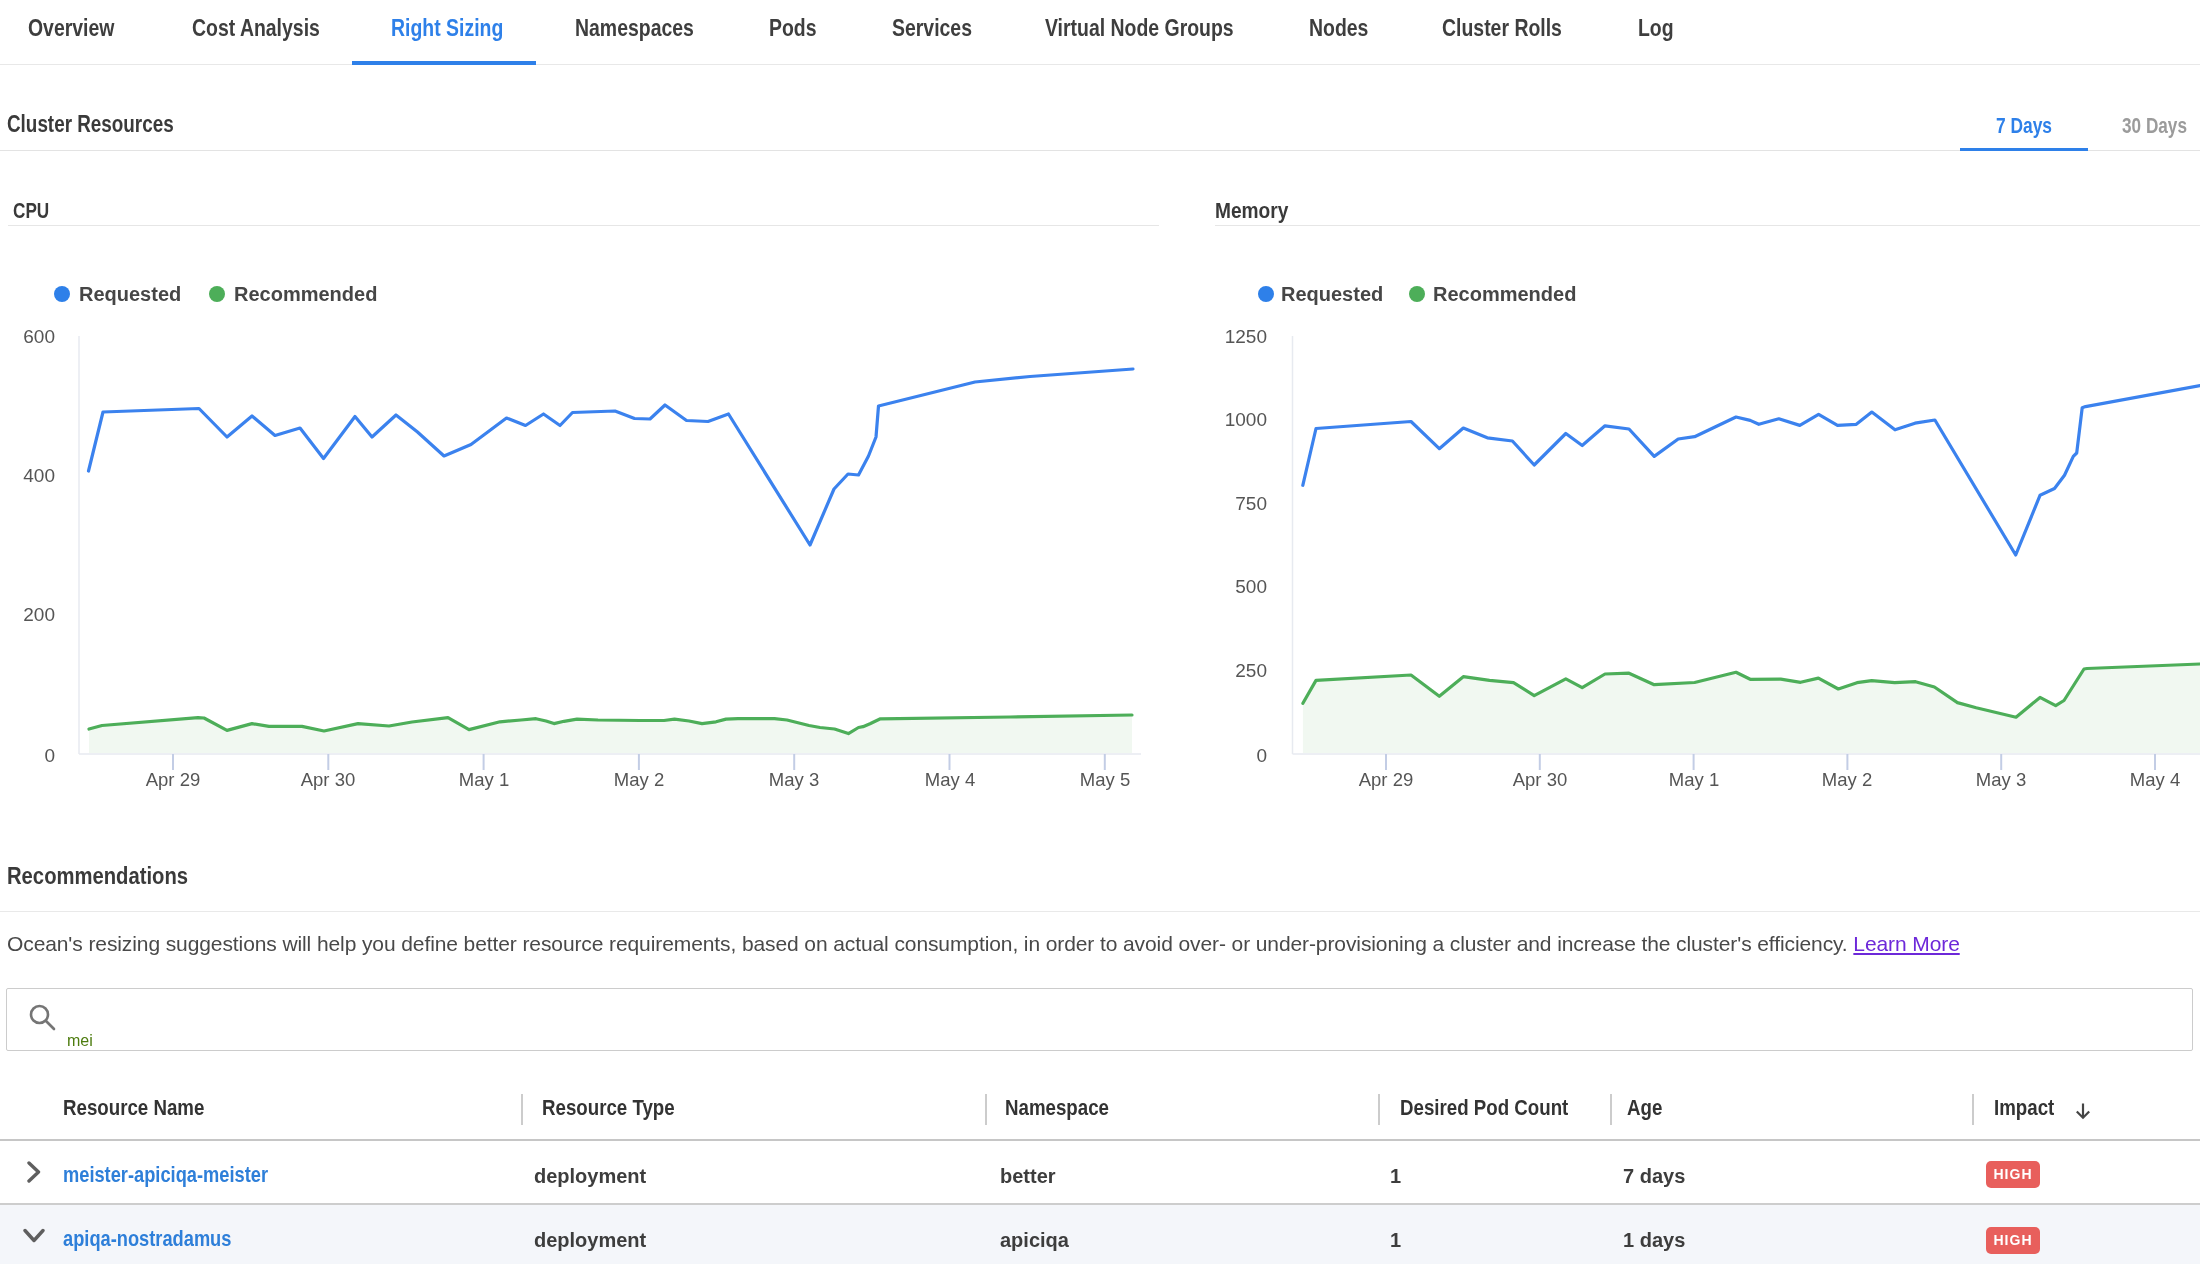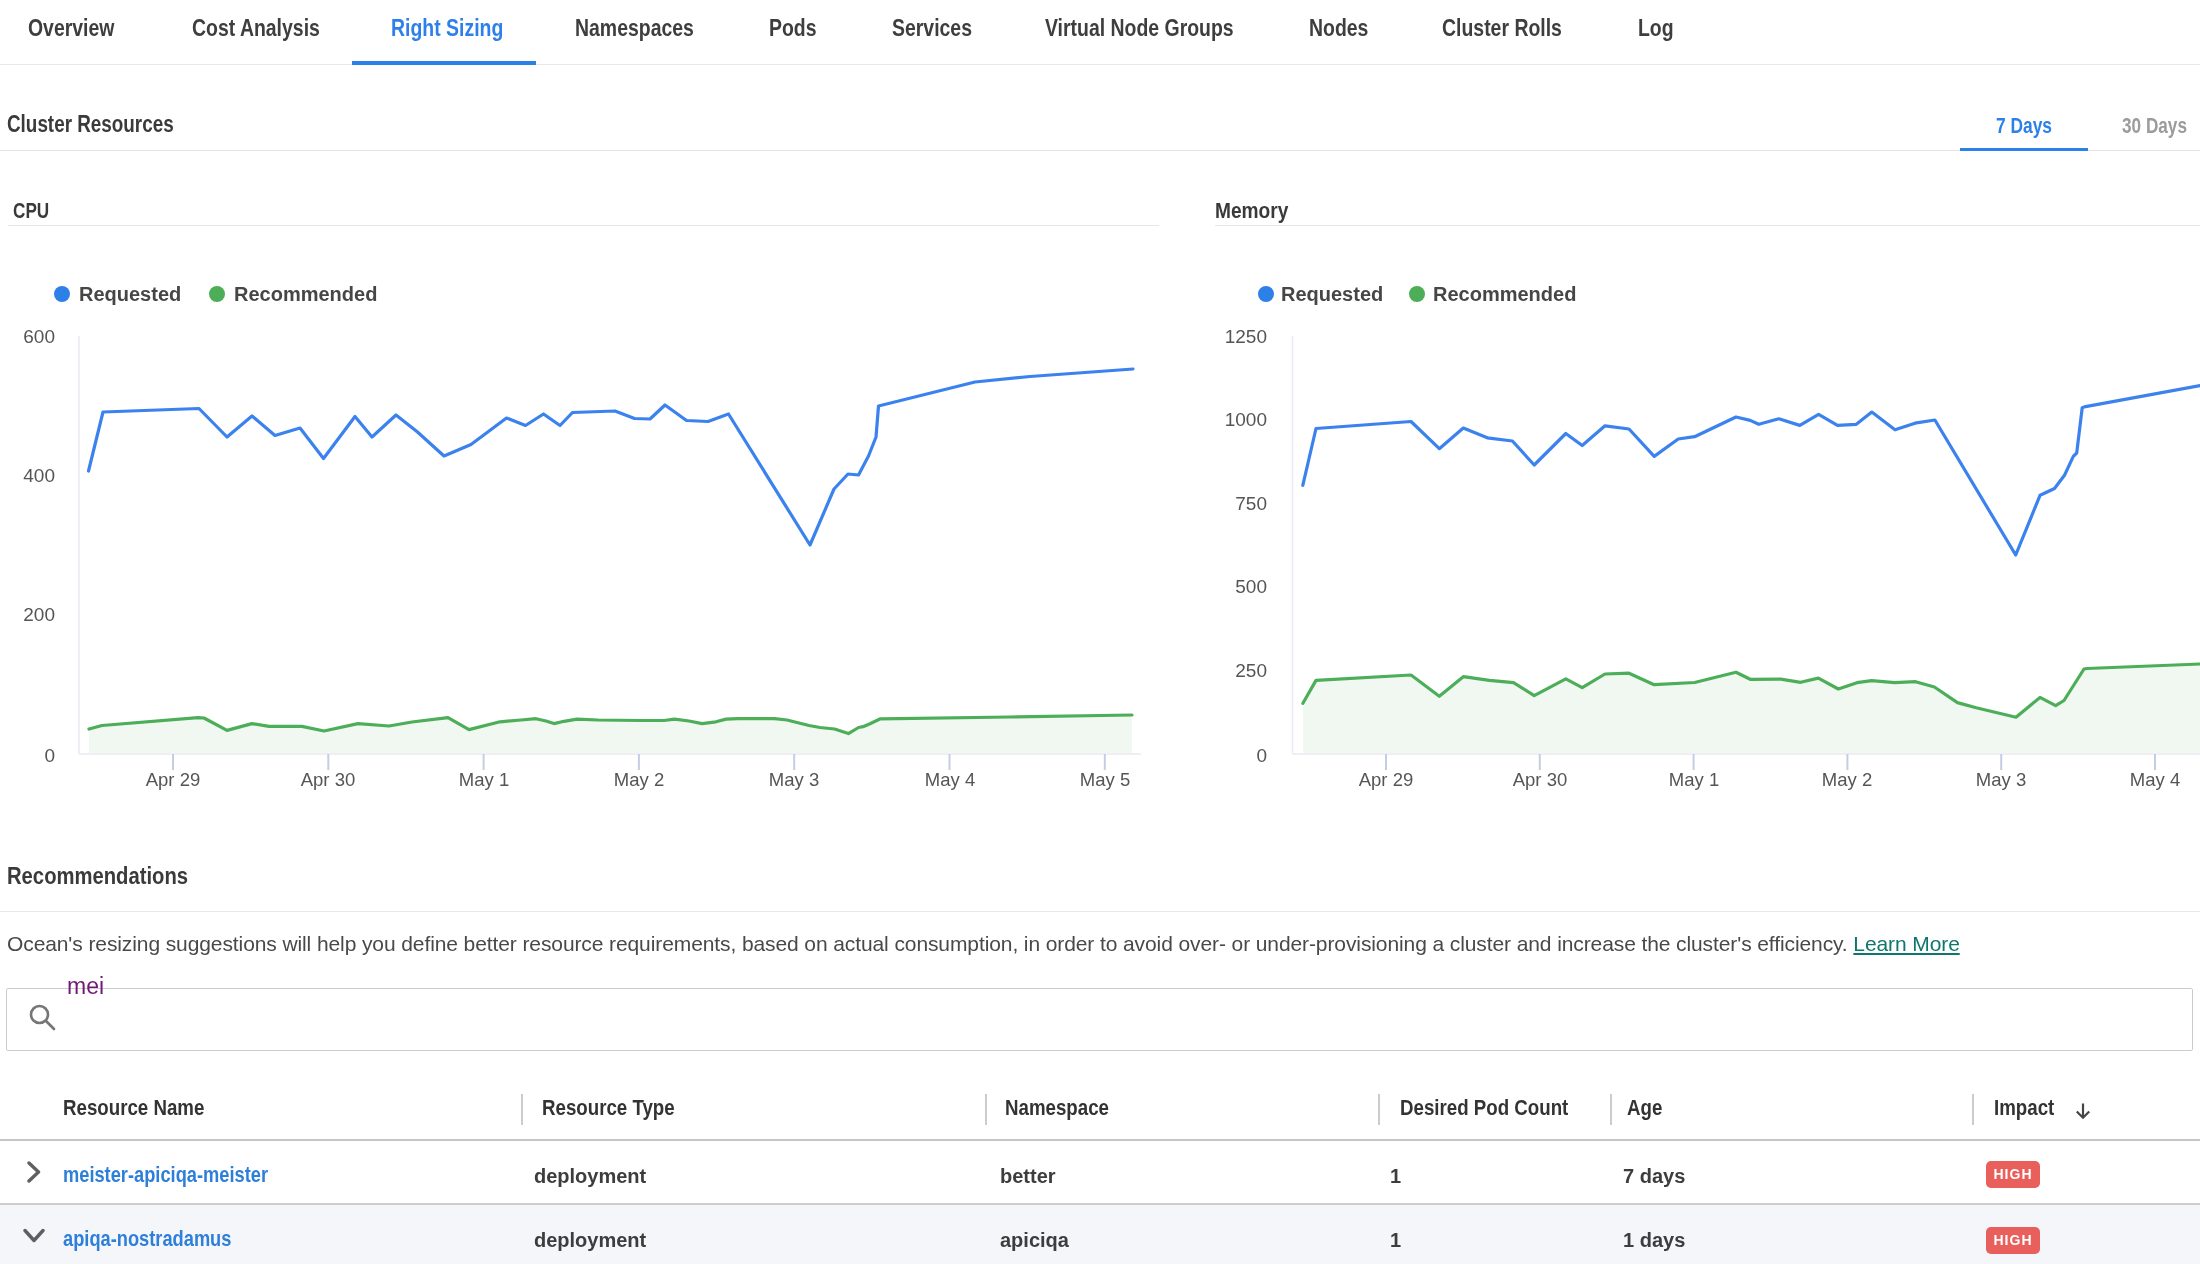--- a/index.html
+++ b/index.html
@@ -114,28 +114,28 @@
     </g>
 
     <path fill="#f1f8f1" stroke="none" d="M1302.9,703.3 L1316,680.4 L1411,675 L1439.3,696.3 L1463.3,676.7 L1489.5,680.4 L1513.5,682.6 L1534.2,695.6 L1565.8,678.8 L1582.2,687.6 L1605,674 L1629,673.2 L1654.2,684.7 L1694.6,682.5 L1736,672.3 L1750.2,679.3 L1780.8,679.2 L1800.6,682.3 L1818.4,678.1 L1838.3,689 L1857,682.7 L1871.7,680.6 L1894.7,682.7 L1915.6,681.7 L1934.4,687 L1957.4,702.6 L1976.2,707.8 L2016,717.2 L2040,697.4 L2055.7,705.7 L2064,700.5 L2084,669 L2087,668.5 L2200,664 L2200,753 L1302.9,753 Z"></path>
     <polyline stroke="#4dae59" stroke-width="3.2" stroke-linejoin="round" stroke-linecap="round" points="1302.9,703.3 1316,680.4 1411,675 1439.3,696.3 1463.3,676.7 1489.5,680.4 1513.5,682.6 1534.2,695.6 1565.8,678.8 1582.2,687.6 1605,674 1629,673.2 1654.2,684.7 1694.6,682.5 1736,672.3 1750.2,679.3 1780.8,679.2 1800.6,682.3 1818.4,678.1 1838.3,689 1857,682.7 1871.7,680.6 1894.7,682.7 1915.6,681.7 1934.4,687 1957.4,702.6 1976.2,707.8 2016,717.2 2040,697.4 2055.7,705.7 2064,700.5 2084,669 2087,668.5 2200,664"></polyline>
 
     <polyline stroke="#3b82ee" stroke-width="3.2" stroke-linejoin="round" stroke-linecap="round" points="1302.8,485.3 1316,428.5 1411,421.5 1439.3,448.7 1463.3,428 1487.3,437.8 1512.4,441 1534.2,465 1565.8,433.5 1582.2,445.5 1605,425.8 1629,429 1654.2,456.4 1678.2,439 1694.6,436.7 1736,417 1750.2,420.4 1758.8,424.3 1778.8,418.8 1799.8,425.4 1818.6,414.3 1837.5,425.4 1856.3,424.3 1871.8,412.1 1895,429.8 1915,423.2 1934.9,420 2015.7,555 2040.1,495.2 2054.5,488.5 2064.5,475.2 2073.3,456.4 2076.7,453 2082.2,407.7 2085.5,406.6 2200,385.5"></polyline>
   </svg>
 
   <span class="abs h" style="left:7px;top:863px;font-size:23px;transform:scaleX(0.88);transform-origin:0 0;">Recommendations</span>
   <div class="abs" style="left:0;top:911px;width:2200px;height:1px;background:#e9e9e9;"></div>
-  <span class="abs" style="left:7px;top:932px;font-size:21px;color:#494949;letter-spacing:-0.1px;">Ocean's resizing suggestions will help you define better resource requirements, based on actual consumption, in order to avoid over- or under-provisioning a cluster and increase the cluster's efficiency. <span style="color:#0f766e;text-decoration:underline;margin-top:16px;">Learn More</span></span>
+  <span class="abs" style="left:7px;top:932px;font-size:21px;color:#494949;letter-spacing:-0.1px;">Ocean's resizing suggestions will help you define better resource requirements, based on actual consumption, in order to avoid over- or under-provisioning a cluster and increase the cluster's efficiency. <span style="color:#6d28d9;text-decoration:underline;margin-top:16px;">Learn More</span></span>
 
   <div class="abs" style="left:6px;top:988px;width:2187px;height:63px;border:1px solid #ccc;border-radius:2px;"></div>
   <svg class="abs" style="left:28px;top:1003px;" width="30" height="30" viewBox="0 0 30 30">
     <circle cx="11.5" cy="11.5" r="8.5" stroke="#757575" stroke-width="2.6" fill="none"></circle>
     <line x1="18" y1="18" x2="26" y2="26" stroke="#757575" stroke-width="2.6" stroke-linecap="round"></line>
   </svg>
-  <span class="abs" style="left:67px;top:973px;font-size:23px;color:#701a75;">mei</span>
+  <span class="abs" style="left:67px;top:1032px;font-size:16px;color:#4d7c0f;">mei</span>
 
   <span class="abs thead" style="left:63px;top:1095px;">Resource Name</span>
   <span class="abs thead" style="left:542px;top:1095px;">Resource Type</span>
   <span class="abs thead" style="left:1005px;top:1095px;">Namespace</span>
   <span class="abs thead" style="left:1400px;top:1095px;">Desired Pod Count</span>
   <span class="abs thead" style="left:1627px;top:1095px;">Age</span>
   <span class="abs thead" style="left:1994px;top:1095px;">Impact</span>
   <svg class="abs" style="left:2074px;top:1102px;" width="18" height="18" viewBox="0 0 18 18">
     <line x1="9" y1="1.5" x2="9" y2="15.5" stroke="#454545" stroke-width="2.2"></line>
     <polyline points="2.8,9.5 9,15.8 15.2,9.5" stroke="#454545" stroke-width="2.2" fill="none"></polyline>

